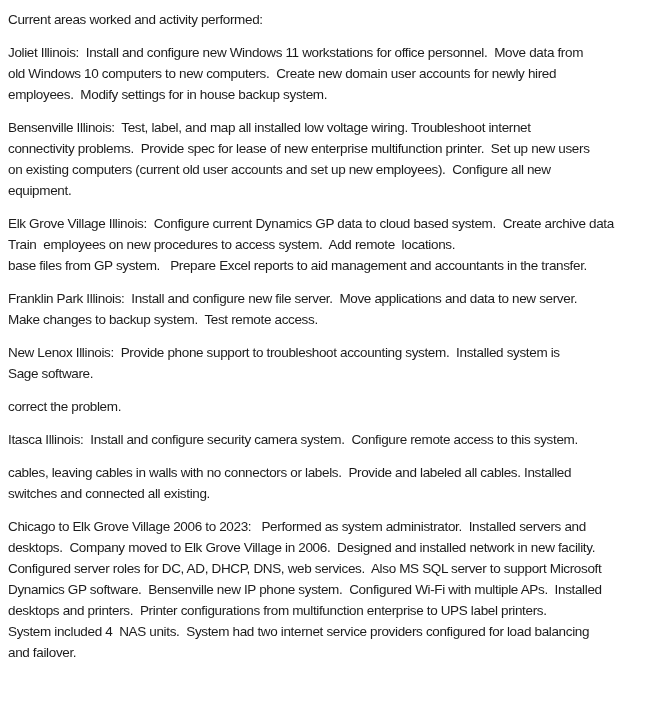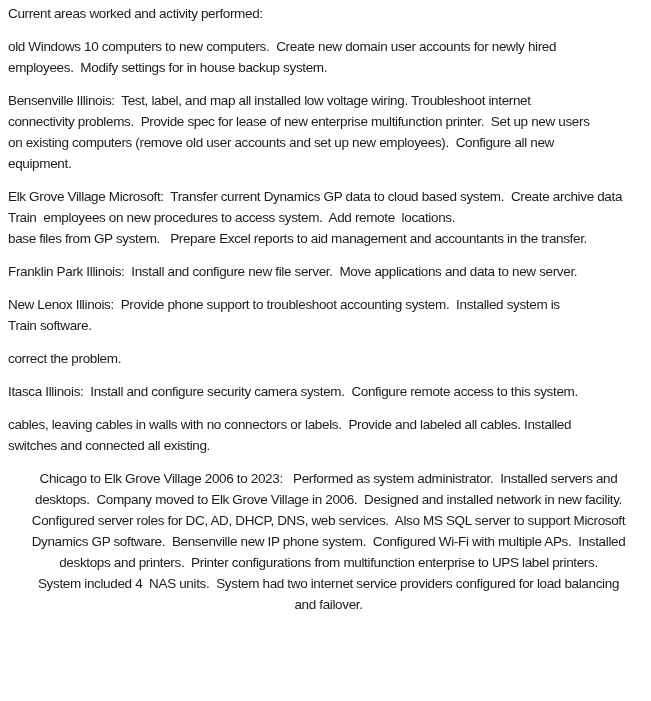--- a/index.html
+++ b/index.html
@@ -9,74 +9,75 @@
   }
   body {
     width: 651px;
     height: 701px;
     overflow: hidden;
   }
   .doc-page {
     box-sizing: border-box;
     width: 651px;
     height: 701px;
-    padding: 3px 2px 0 8px;
+    padding: 9px 2px 0 8px;
     background: #ffffff;
     font-family: "Liberation Sans", sans-serif;
     font-size: 13.5px;
     line-height: 21px;
     letter-spacing: -0.35px;
     color: #1c1c1c;
     overflow: hidden;
   }
   .para {
     margin: 0 0 12px 0;
   }
   .para:last-child {
     margin-bottom: 0;
-    text-align: center;
   }
   .line {
     white-space: pre;
   }
 </style>
 </head>
 <body>
 
 <div class="doc-page">
 
   <div class="para">
     <div class="line">Current areas worked and activity performed:</div>
   </div>
 
   <div class="para">
+    <div class="line">Joliet Illinois:  Install and configure new Windows 11 workstations for office personnel.  Move data from</div>
     <div class="line">old Windows 10 computers to new computers.  Create new domain user accounts for newly hired</div>
     <div class="line">employees.  Modify settings for in house backup system.</div>
   </div>
 
   <div class="para">
     <div class="line">Bensenville Illinois:  Test, label, and map all installed low voltage wiring. Troubleshoot internet</div>
     <div class="line">connectivity problems.  Provide spec for lease of new enterprise multifunction printer.  Set up new users</div>
-    <div class="line">on existing computers (remove old user accounts and set up new employees).  Configure all new</div>
+    <div class="line">on existing computers (current old user accounts and set up new employees).  Configure all new</div>
     <div class="line">equipment.</div>
   </div>
 
   <div class="para">
-    <div class="line">Elk Grove Village Microsoft:  Transfer current Dynamics GP data to cloud based system.  Create archive data</div>
+    <div class="line">Elk Grove Village Illinois:  Configure current Dynamics GP data to cloud based system.  Create archive data</div>
     <div class="line">Train  employees on new procedures to access system.  Add remote  locations.</div>
     <div class="line">base files from GP system.   Prepare Excel reports to aid management and accountants in the transfer.</div>
   </div>
 
   <div class="para">
     <div class="line">Franklin Park Illinois:  Install and configure new file server.  Move applications and data to new server.</div>
+    <div class="line">Make changes to backup system.  Test remote access.</div>
   </div>
 
   <div class="para">
     <div class="line">New Lenox Illinois:  Provide phone support to troubleshoot accounting system.  Installed system is</div>
-    <div class="line">Train software.</div>
+    <div class="line">Sage software.</div>
   </div>
 
   <div class="para">
     <div class="line">correct the problem.</div>
   </div>
 
   <div class="para">
     <div class="line">Itasca Illinois:  Install and configure security camera system.  Configure remote access to this system.</div>
   </div>
 

